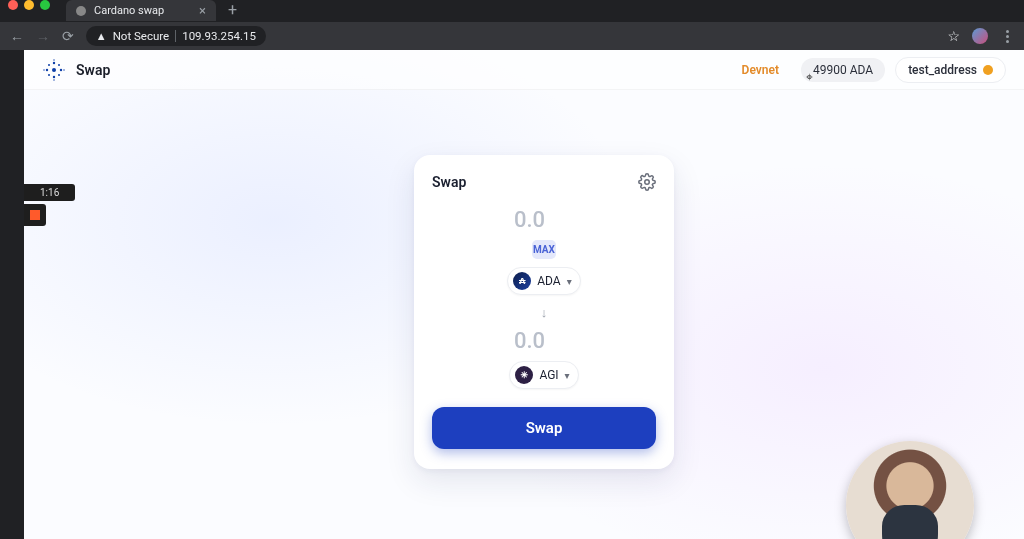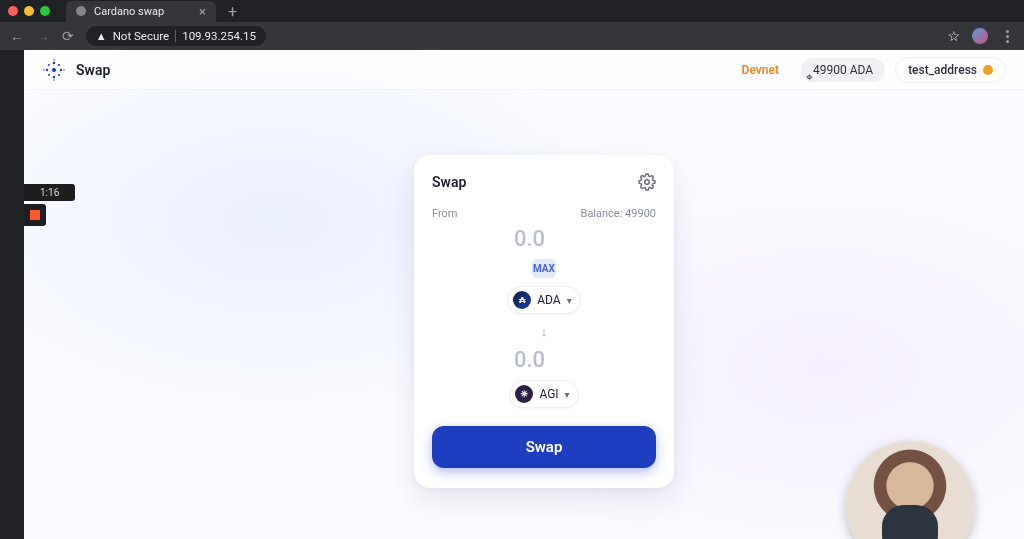--- a/index.html
+++ b/index.html
@@ -1,20 +1,20 @@
 <!DOCTYPE html>
 <html><head>
 <meta charset="utf-8">
 <style>
   * { box-sizing: border-box; margin: 0; padding: 0; font-family: -apple-system, BlinkMacSystemFont, "Segoe UI", Roboto, Helvetica, Arial, sans-serif; }
   html, body { width: 1024px; height: 539px; overflow: hidden; background:#202124; }
 
   
   .browser { width:1024px; height:539px; background:#202124; display:flex; flex-direction:column; }
-  .tabstrip { height:22px; background:#202124; display:flex; align-items:center; padding:0 8px; gap:8px; }
+  .tabstrip { height:22px; background:#202124; display:flex; align-items:flex-start; padding:0 8px; gap:8px; }
   .mac-dots { display:flex; gap:6px; margin-right:8px; }
   .mac-dot { width:10px; height:10px; border-radius:50%; }
   .mac-red{background:#ff5f57;} .mac-yellow{background:#febc2e;} .mac-green{background:#28c840;}
   .tab { display:flex; align-items:center; gap:8px; background:#35363a; color:#e8eaed; font-size:11px; padding:3px 10px; border-radius:6px 6px 0 0; min-width:150px; }
   .tab .favicon { width:10px; height:10px; border-radius:50%; background:#888; display:inline-block; }
   .tab .close { margin-left:auto; color:#9aa0a6; font-size:13px; cursor:pointer; }
   .newtab { color:#9aa0a6; font-size:16px; cursor:pointer; padding:0 4px;}
   .toolbar { height:28px; background:#35363a; display:flex; align-items:center; padding:0 10px; gap:12px; color:#9aa0a6; font-size:13px; }
   .toolbar .navbtn { cursor:pointer; color:#9aa0a6; font-size:14px; }
   .addr { flex:0 0 auto; display:flex; align-items:center; gap:6px; background:#202124; color:#e8eaed; font-size:11.5px; padding:3px 10px; border-radius:12px; }
@@ -150,24 +150,20 @@
     <div class="card">
       <div class="card-head">
         <div class="card-title">Swap</div>
         <svg class="gear" viewBox="0 0 24 24" fill="none" stroke="currentColor" stroke-width="2">
           <circle cx="12" cy="12" r="3"></circle>
           <path d="M19.4 15a1.7 1.7 0 0 0 .34 1.87l.06.06a2 2 0 1 1-2.83 2.83l-.06-.06a1.7 1.7 0 0 0-1.87-.34 1.7 1.7 0 0 0-1 1.56V21a2 2 0 1 1-4 0v-.09a1.7 1.7 0 0 0-1-1.56 1.7 1.7 0 0 0-1.87.34l-.06.06a2 2 0 1 1-2.83-2.83l.06-.06a1.7 1.7 0 0 0 .34-1.87 1.7 1.7 0 0 0-1.56-1H3a2 2 0 1 1 0-4h.09a1.7 1.7 0 0 0 1.56-1 1.7 1.7 0 0 0-.34-1.87l-.06-.06a2 2 0 1 1 2.83-2.83l.06.06a1.7 1.7 0 0 0 1.87.34H9a1.7 1.7 0 0 0 1-1.56V3a2 2 0 1 1 4 0v.09a1.7 1.7 0 0 0 1 1.56 1.7 1.7 0 0 0 1.87-.34l.06-.06a2 2 0 1 1 2.83 2.83l-.06.06a1.7 1.7 0 0 0-.34 1.87V9a1.7 1.7 0 0 0 1.56 1H21a2 2 0 1 1 0 4h-.09a1.7 1.7 0 0 0-1.56 1z"></path>
         </svg>
       </div>
 
       
-      <div class="row-top">
-        <span>From</span>
-        <span>Balance: 49900</span>
-      </div>
       <div class="field">
         <input class="amount" placeholder="0.0" style="">
         <button class="max-btn">MAX</button>
         <div class="token">
           <span class="coin coin-ada">₳</span>
           <span class="sym">ADA</span>
           <span class="chev">▾</span>
         </div>
       </div>
 

